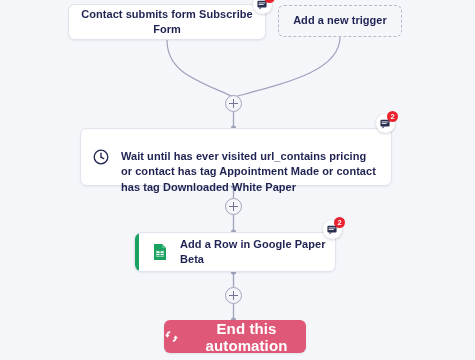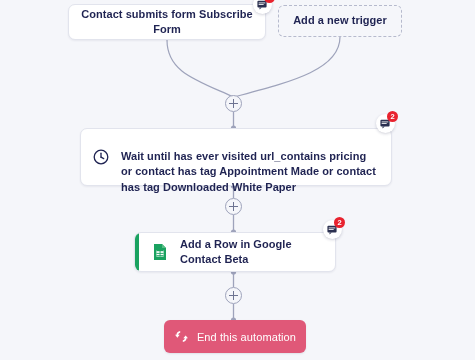--- a/index.html
+++ b/index.html
@@ -139,22 +139,22 @@
     box-shadow: 0 1px 2px rgba(40,45,80,0.10);
     padding: 0;
   }
   .end-icon {
     width: 15px;
     height: 15px;
     margin-right: 8px;
     flex: 0 0 auto;
   }
   .end-label {
-    font-size: 11px;
-    font-weight: normal;
+    font-size: 15px;
+    font-weight: bold;
     color: #ffffff;
     letter-spacing: 0.1px;
   }
 
   
   .plus-btn {
     position: absolute;
     width: 17px;
     height: 17px;
     border-radius: 50%;
@@ -294,21 +294,21 @@
     <span class="green-bar"></span>
     <svg class="sheets-icon" viewBox="0 0 18 18" xmlns="http://www.w3.org/2000/svg">
       <path d="M3 1 h8 l4 4 v12 h-12 z" fill="#1aa260"></path>
       <path d="M11 1 l4 4 h-4 z" fill="#57bd84"></path>
       <rect x="5.4" y="7" width="7.2" height="6.6" fill="#ffffff"></rect>
       <rect x="5.4" y="7" width="7.2" height="1.2" fill="#1aa260"></rect>
       <rect x="8.6" y="7" width="0.9" height="6.6" fill="#1aa260"></rect>
       <rect x="5.4" y="9.9" width="7.2" height="0.9" fill="#1aa260"></rect>
       <rect x="5.4" y="12.2" width="7.2" height="0.9" fill="#1aa260"></rect>
     </svg>
-    <span class="node-label">Add a Row in Google Contact Beta</span>
+    <span class="node-label">Add a Row in Google Paper Beta</span>
   </div>
 
   <div class="badge" id="badge-sheets">
     <svg class="note-glyph" viewBox="0 0 12 12" xmlns="http://www.w3.org/2000/svg">
       <rect x="0.5" y="1" width="11" height="8" rx="1.2" fill="#2b3050"></rect>
       <rect x="2" y="3" width="8" height="1" fill="#ffffff"></rect>
       <rect x="2" y="5" width="6" height="1" fill="#ffffff"></rect>
       <path d="M3 9 L3 11.5 L5.8 9 Z" fill="#2b3050"></path>
     </svg>
     <span class="count">2</span>

